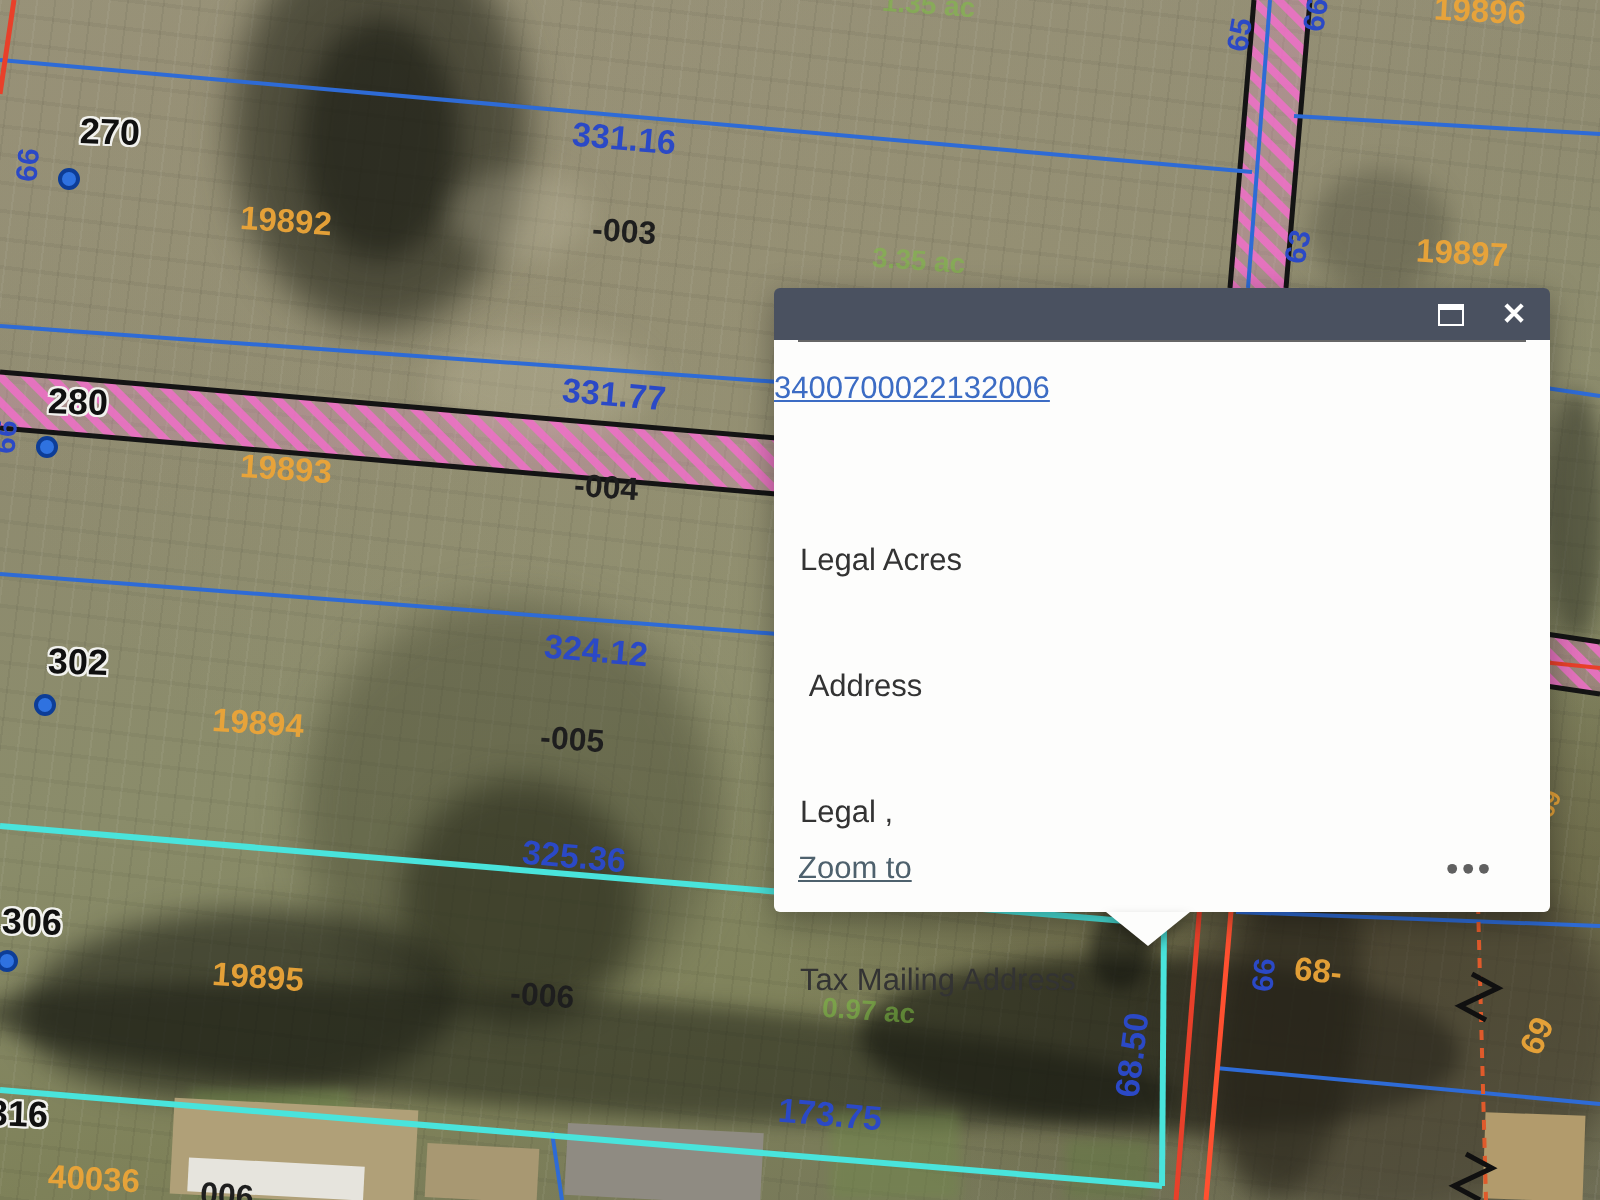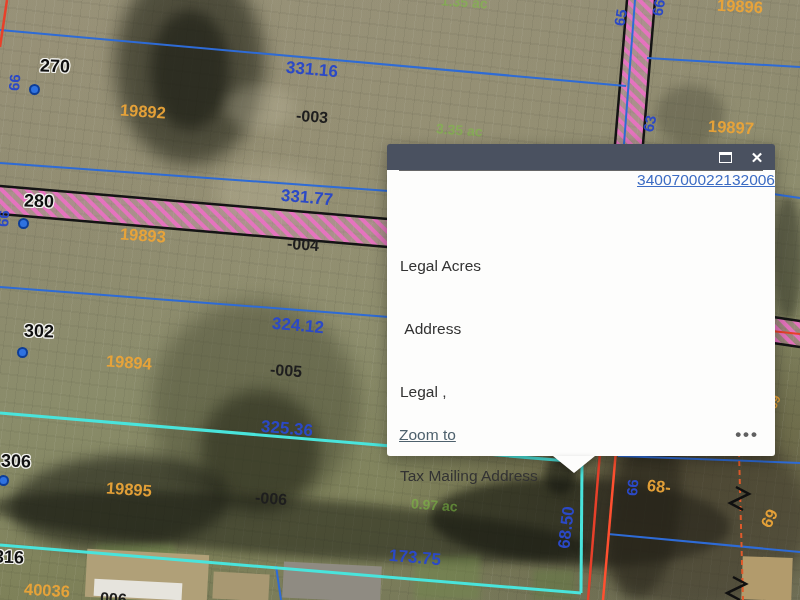--- a/index.html
+++ b/index.html
@@ -34,25 +34,25 @@
     border-radius:3px;box-shadow:0 4px 16px rgba(0,0,0,.35);}
   .popup-header{height:26px;background:#4a5160;border-radius:3px 3px 0 0;
     display:flex;align-items:center;justify-content:flex-end;padding-right:8px;gap:12px;}
   .win-btn{display:flex;align-items:center;justify-content:center;width:20px;height:20px;cursor:pointer;}
   .max-glyph{width:13px;height:11px;border:1.5px solid #fff;border-top:3.5px solid #fff;}
   .close-glyph{color:#fff;font-size:15px;font-weight:700;line-height:1;}
   .popup-body{position:relative;height:286px;background:#fdfdfc;border-radius:0 0 3px 3px;
     color:#333;font-size:15.5px;}
   .popup-title{margin:0;padding:16px 12px 9px 12px;font-size:16.5px;font-weight:700;color:#2b2d31;}
   .popup-rule{border:none;border-top:1px solid #666;margin:0 12px;}
-  .link-row{text-align:right;}
+  .link-row{text-align:left;margin-top:15px;}
   .parcel-link{color:#3c6cc4;text-decoration:underline;font-size:15.5px;cursor:pointer;}
   .fields{margin:24px 0 0 13px;line-height:21px;white-space:pre-wrap;}
   .fline.gap{margin-top:21px;}
-  .popup-footer{position:absolute;left:12px;right:16px;bottom:11px;
+  .popup-footer{position:absolute;left:12px;right:28px;bottom:11px;
     display:flex;justify-content:space-between;align-items:center;}
   .zoom-to{color:#4e616d;text-decoration:underline;font-size:15.5px;cursor:pointer;}
   .dots{color:#606060;font-size:17px;font-weight:700;letter-spacing:2px;cursor:pointer;}
   .popup-caret{position:absolute;left:166px;top:312px;width:0;height:0;
     border-left:21px solid transparent;border-right:21px solid transparent;
     border-top:17px solid #fdfdfc;filter:drop-shadow(0 3px 3px rgba(0,0,0,.3));}
 </style>
 </head>
 <body>
 

